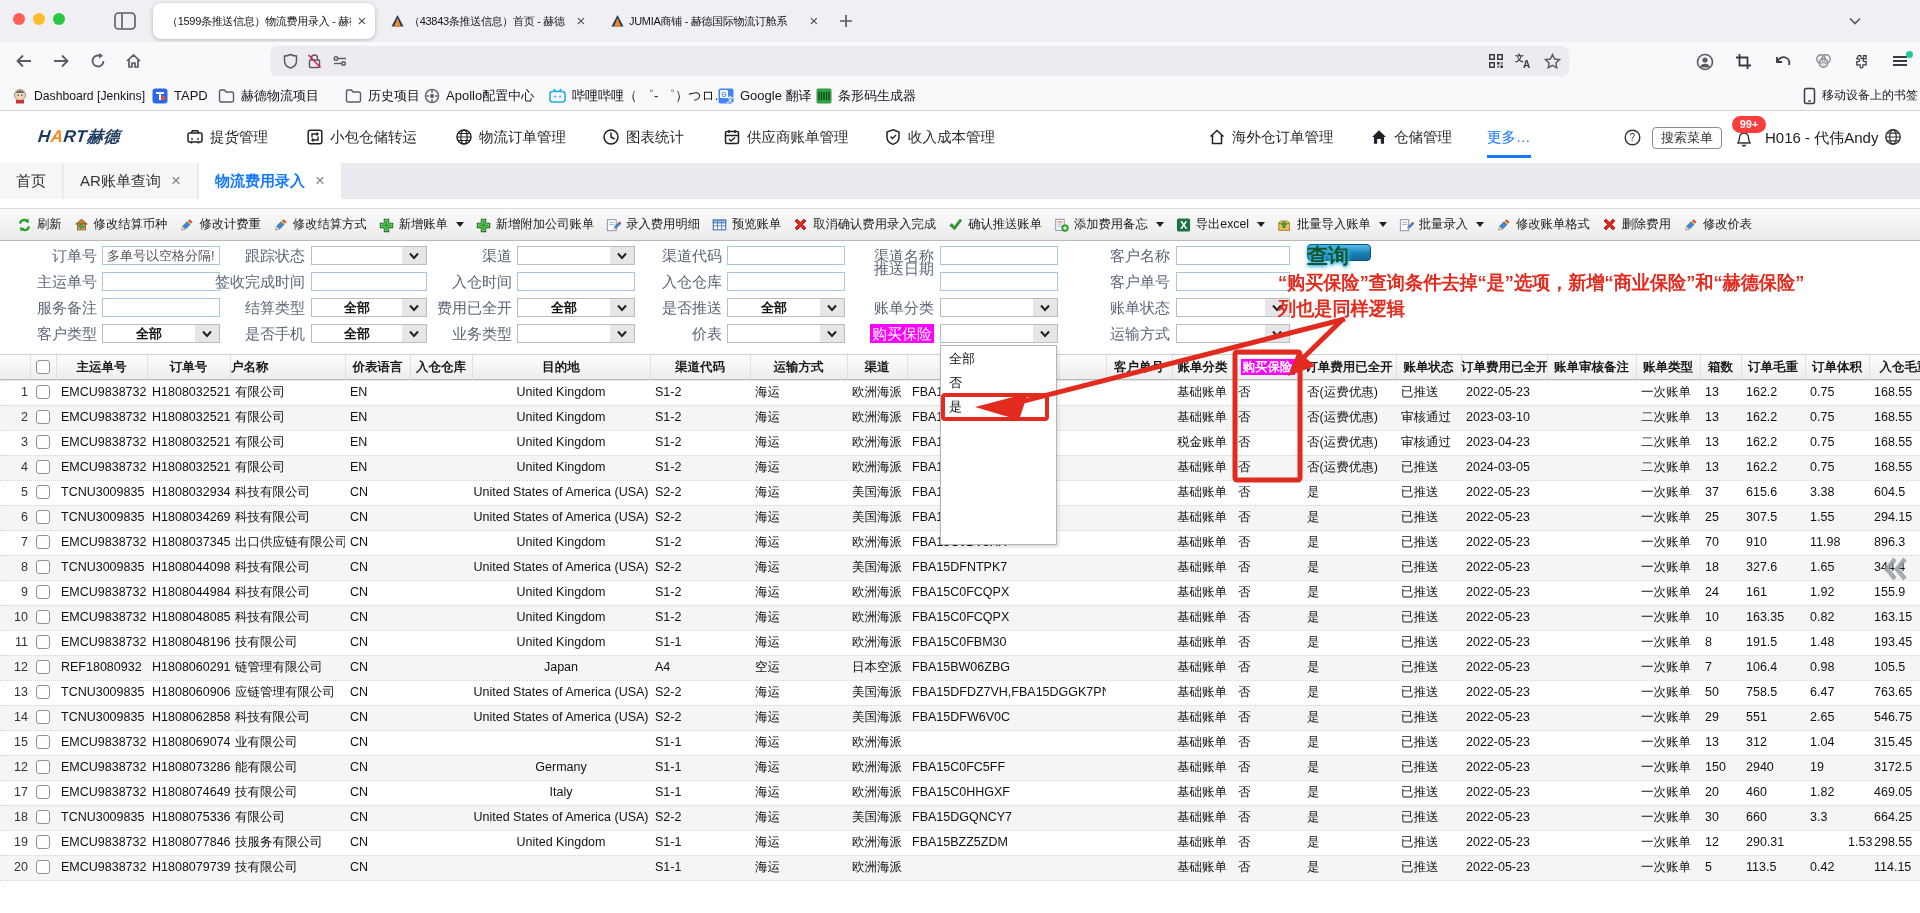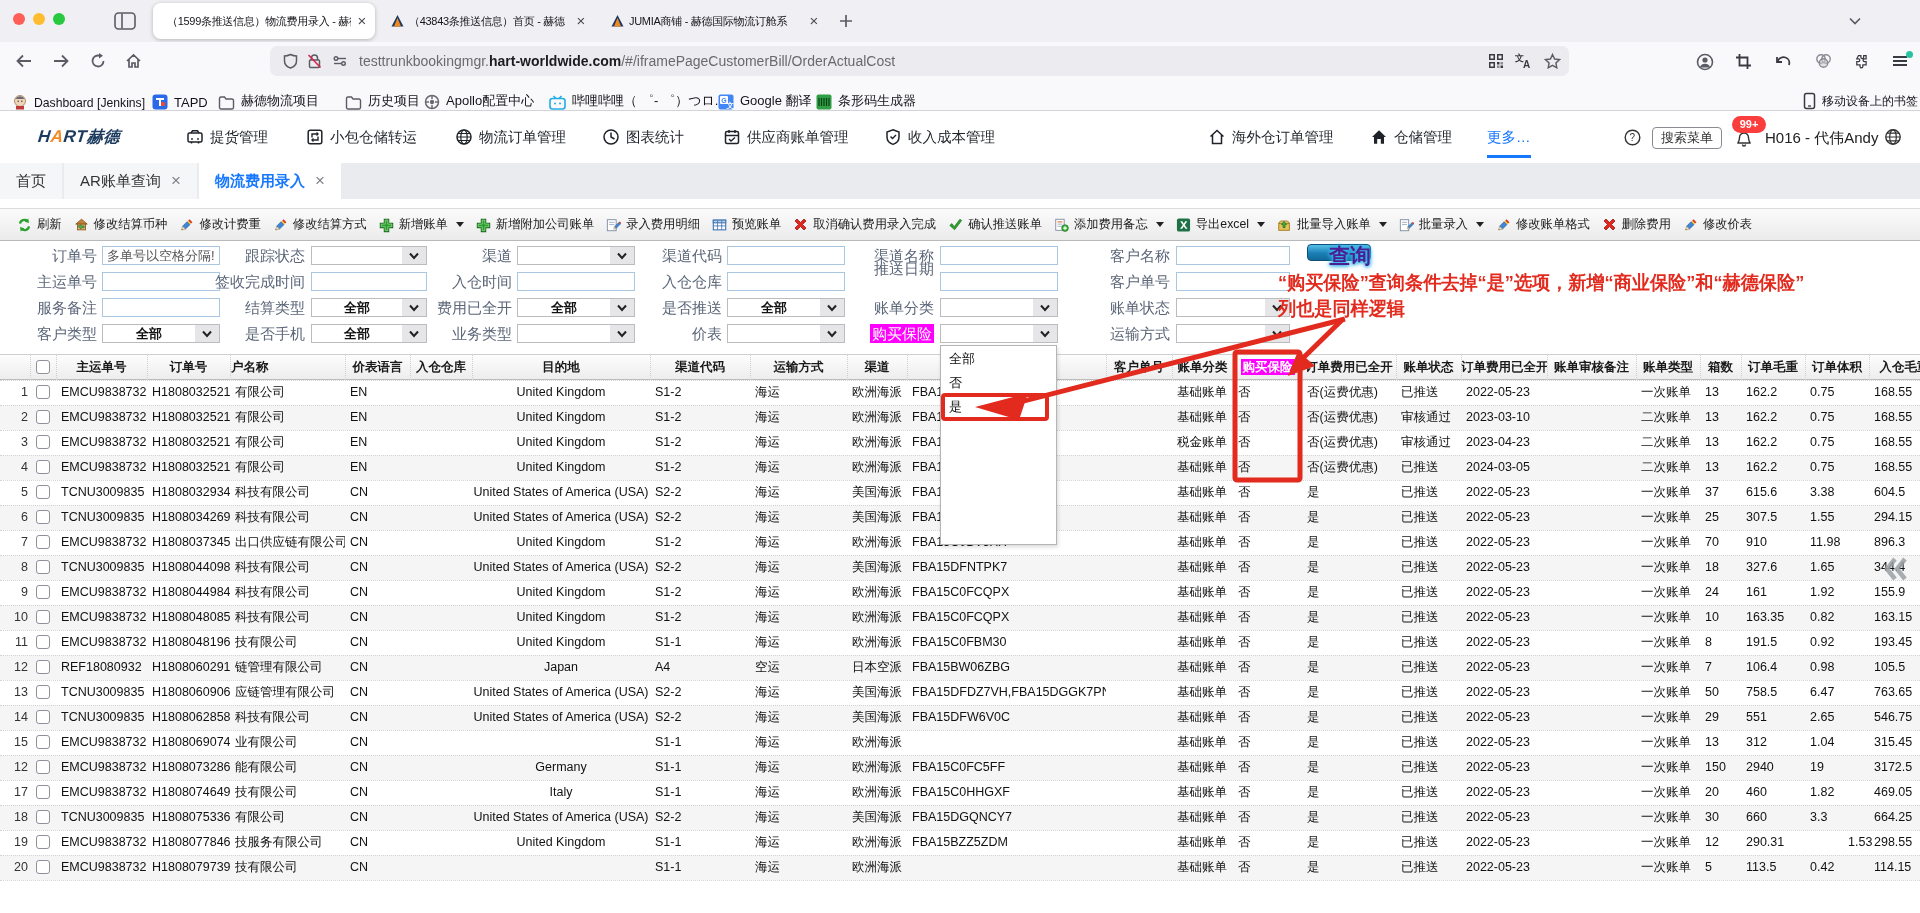--- a/index.html
+++ b/index.html
@@ -10,21 +10,21 @@
 .tabsbar{position:absolute;left:0;top:0;width:1920px;height:42px;background:#f0f0f4}
 .tl{position:absolute;top:13px;width:12px;height:12px;border-radius:50%}
 .btab{position:absolute;top:3px;height:36px;border-radius:8px;font-size:11px;letter-spacing:-0.3px;color:#15141a;white-space:nowrap;overflow:hidden}
 .btab>span{top:0;height:36px;line-height:36px}
 .btab>span svg{vertical-align:middle}
 .btab.active{background:#fff;box-shadow:0 1px 4px rgba(0,0,0,.25)}
 .btab .x{color:#4a4a52;font-size:15px;margin-left:8px}
 .urlbar{position:absolute;left:0;top:42px;width:1920px;height:39px;background:#f9f9fb}
 .urlfield{position:absolute;left:270px;top:4px;width:1299px;height:30px;background:#ececf0;border-radius:7px;display:flex;align-items:center}
 .bkbar{position:absolute;left:0;top:81px;width:1920px;height:30px;background:#f9f9fb;border-bottom:1px solid #d4d4d8;font-size:13px;color:#15141a}
-.bkitem{position:absolute;top:0;height:29px;display:flex;align-items:flex-end;gap:6px;white-space:nowrap}
+.bkitem{position:absolute;top:0;height:29px;display:flex;align-items:center;gap:6px;white-space:nowrap}
 
 .appheader{position:absolute;left:0;top:111px;width:1920px;height:52px;background:#fff}
 .nav{position:absolute;top:0;height:52px;display:flex;align-items:center;gap:6px;font-size:14.5px;color:#1f2329;white-space:nowrap}
 
 .apptabs{position:absolute;left:0;top:163px;width:1920px;height:36px;background:#e9ebef}
 .atab{position:absolute;top:0;height:36px;display:flex;align-items:center;justify-content:center;font-size:15px;color:#333;background:#f5f6f8;white-space:nowrap}
 .atab .x{color:#82828a;font-size:17px;margin-left:10px}
 
 .toolbar{position:absolute;left:0;top:208px;width:1920px;height:33px;background:linear-gradient(#fbfbfb,#ebebeb);border-top:1px solid #dcdcdc;border-bottom:1px solid #b9b9b9;display:flex;align-items:center;padding-left:17px;font-size:12.3px;color:#1a1a1a;white-space:nowrap}
 .ti{display:flex;align-items:center;gap:5px;margin-right:12px}
@@ -122,21 +122,20 @@
           </svg>
         </span>
 <span style="margin-left:9px;display:inline-flex">
           <svg width="18" height="16" viewBox="0 0 18 16" style="">
             <circle cx="5" cy="5.5" r="1.8" fill="none" stroke="#5b5b66" stroke-width="1.4"></circle>
             <line x1="7" y1="5.5" x2="15" y2="5.5" stroke="#5b5b66" stroke-width="1.4"></line>
             <circle cx="12.5" cy="10.5" r="1.8" fill="none" stroke="#5b5b66" stroke-width="1.4"></circle>
             <line x1="3" y1="10.5" x2="10.5" y2="10.5" stroke="#5b5b66" stroke-width="1.4"></line>
           </svg>
         </span>
-<span style="margin-left:10px;font-size:14px;color:#69696f">testtrunkbookingmgr.<b style="color:#1c1b22;font-weight:600">hart-worldwide.com</b>/#/iframePageCustomerBill/OrderActualCost</span>
 <span style="position:absolute;right:65px;display:inline-flex">
           <svg width="16" height="16" viewBox="0 0 16 16" style="">
             <g fill="#3a3a42">
               <rect x="1" y="1" width="6" height="6"></rect>
               <rect x="2.5" y="2.5" width="3" height="3" fill="#f0f0f4"></rect>
               <rect x="9" y="1" width="6" height="6"></rect>
               <rect x="10.5" y="2.5" width="3" height="3" fill="#f0f0f4"></rect>
               <rect x="1" y="9" width="6" height="6"></rect>
               <rect x="2.5" y="10.5" width="3" height="3" fill="#f0f0f4"></rect>
               <rect x="9" y="9" width="2.5" height="2.5"></rect>
@@ -667,21 +666,21 @@
 <div class="flabel" style="left:1020px;top:83px">运输方式</div>
 <div class="fselect" style="left:1176px;top:83px;width:114px">
         <span class="opt"></span>
         <span class="dm">
           <svg width="10" height="8" viewBox="0 0 10 8" style="">
             <path d="M1 1.5 L5 6 L9 1.5" fill="none" stroke="#222" stroke-width="2"></path>
           </svg>
         </span>
       </div>
 <div class="abs" style="left:1307px;top:3px;width:64px;height:17px;background:linear-gradient(#55c0e8,#1a7fb5 55%,#14699a);border:1.5px solid #0d4f79;border-radius:4px;z-index:10"></div>
-<div class="abs" style="left:1307px;top:3px;width:64px;text-align:right;z-index:11;font-size:21px;font-weight:bold;color:#4c1d95;text-shadow:0 0 3px #35b5e5,0 0 5px #35b5e5,0 1px 4px #35b5e5;line-height:24px">查询</div>
+<div class="abs" style="left:1307px;top:3px;width:64px;text-align:left;z-index:11;font-size:21px;font-weight:bold;color:#14532d;text-shadow:0 0 3px #35b5e5,0 0 5px #35b5e5,0 1px 4px #35b5e5;line-height:24px">查询</div>
 </div>
 <div class="grid">
 <div class="ghead">
 <span class="cbx" style="left:36px;top:5px"></span>
 <div class="hcell" style="left:56px;width:91px">主运单号</div>
 <div class="hcell" style="left:147px;width:83px">订单号</div>
 <div class="hcell" style="left:230px;width:115px;text-align:left;padding-left:1px">户名称</div>
 <div class="hcell" style="left:345px;width:65px">价表语言</div>
 <div class="hcell" style="left:410px;width:62px">入仓仓库</div>
 <div class="hcell" style="left:472px;width:178px">目的地</div>
@@ -967,21 +966,21 @@
 <span class="gc" style="left:852px;width:55px">欧洲海派</span>
 <span class="gc" style="left:912px;width:194px">FBA15C0FBM30</span>
 <span class="gc" style="left:1177px;width:56px">基础账单</span>
 <span class="gc" style="left:1238px;width:64px">否</span>
 <span class="gc" style="left:1307px;width:89px">是</span>
 <span class="gc" style="left:1401px;width:60px">已推送</span>
 <span class="gc" style="left:1466px;width:81px">2022-05-23</span>
 <span class="gc" style="left:1641px;width:59px">一次账单</span>
 <span class="gc" style="left:1705px;width:36px">8</span>
 <span class="gc" style="left:1746px;width:59px">191.5</span>
-<span class="gc" style="left:1810px;width:59px">0.92</span>
+<span class="gc" style="left:1810px;width:59px">1.48</span>
 <span class="gc" style="left:1874px;width:66px">193.45</span>
 </div>
 <div class="grow" style="top:303px;background:#f5f5f5">
 <span class="gc" style="left:0;width:28px;text-align:right;color:#333">12</span>
 <span class="cbx"></span>
 <span class="gc" style="left:61px;width:86px">REF18080932</span>
 <span class="gc" style="left:152px;width:78px">H1808060291</span>
 <span class="gc" style="left:235px;width:110px">链管理有限公司</span>
 <span class="gc" style="left:350px;width:60px">CN</span>
 <span class="gc" style="left:472px;width:178px;text-align:center">Japan</span>

